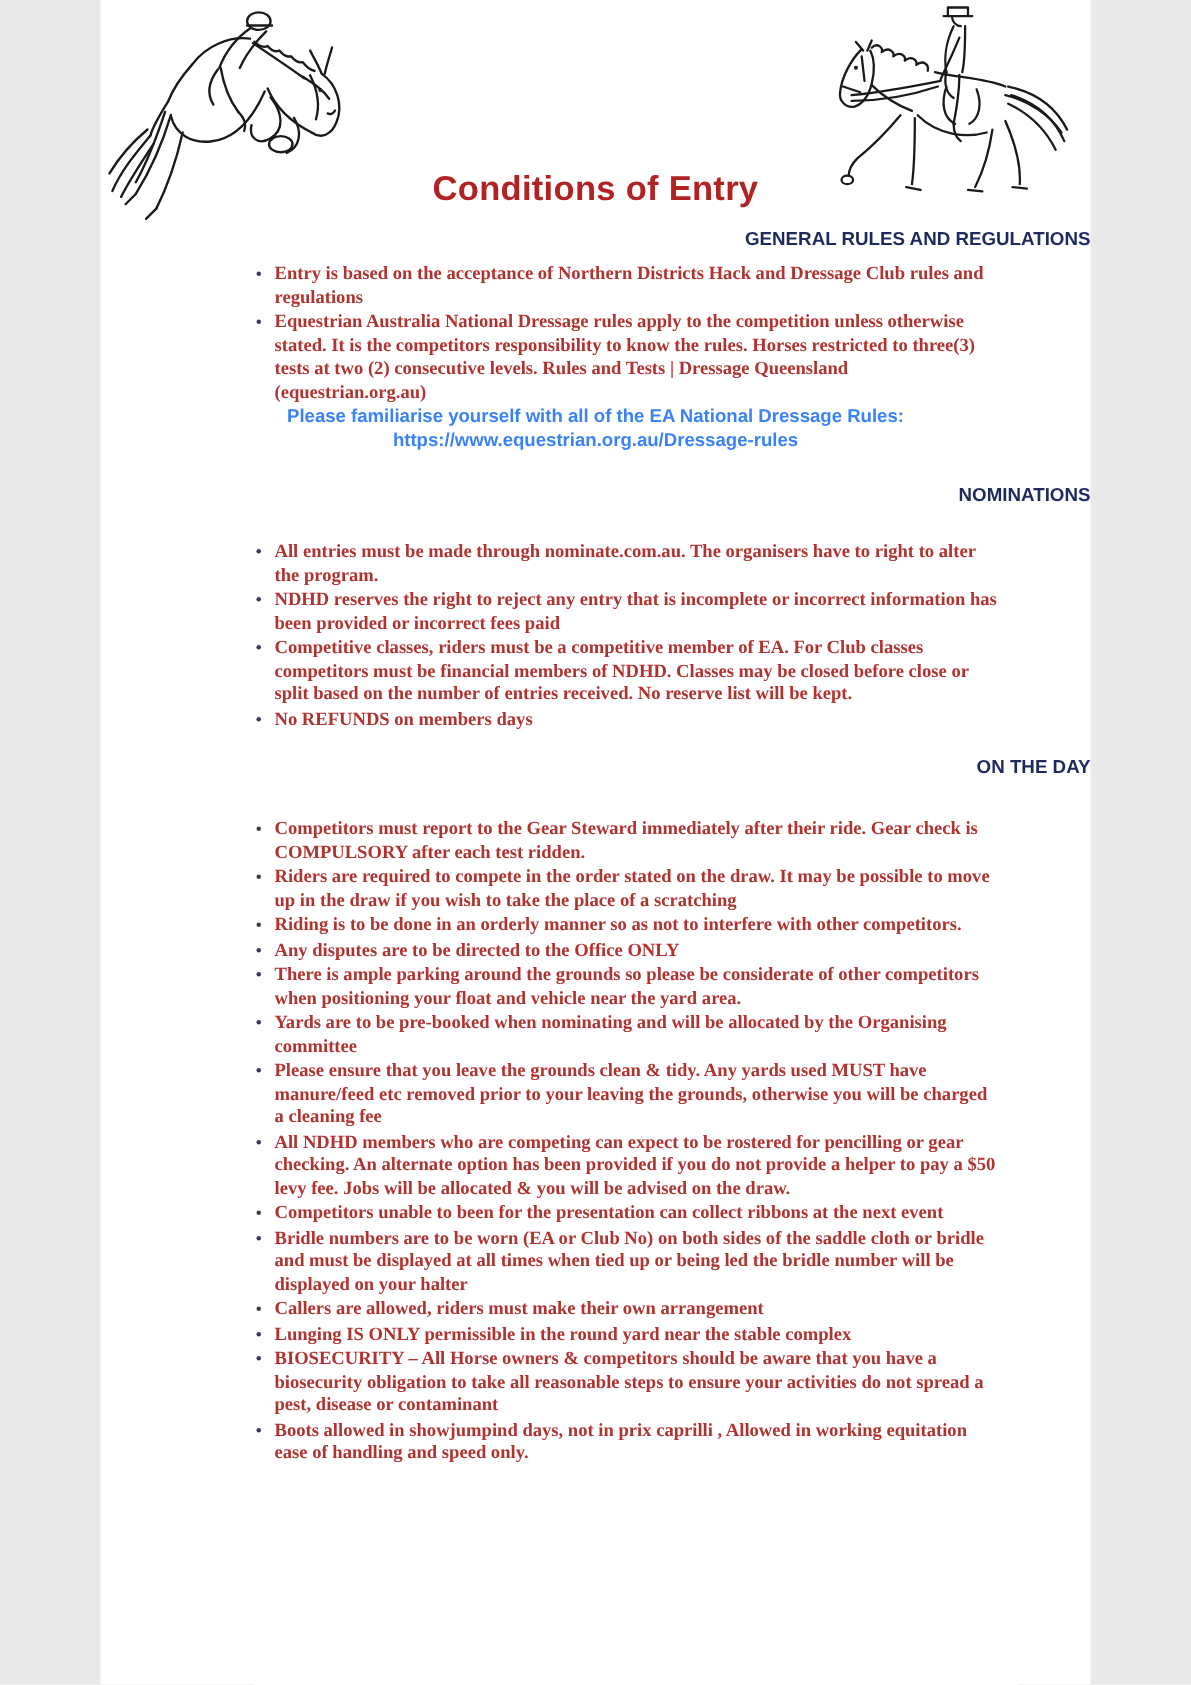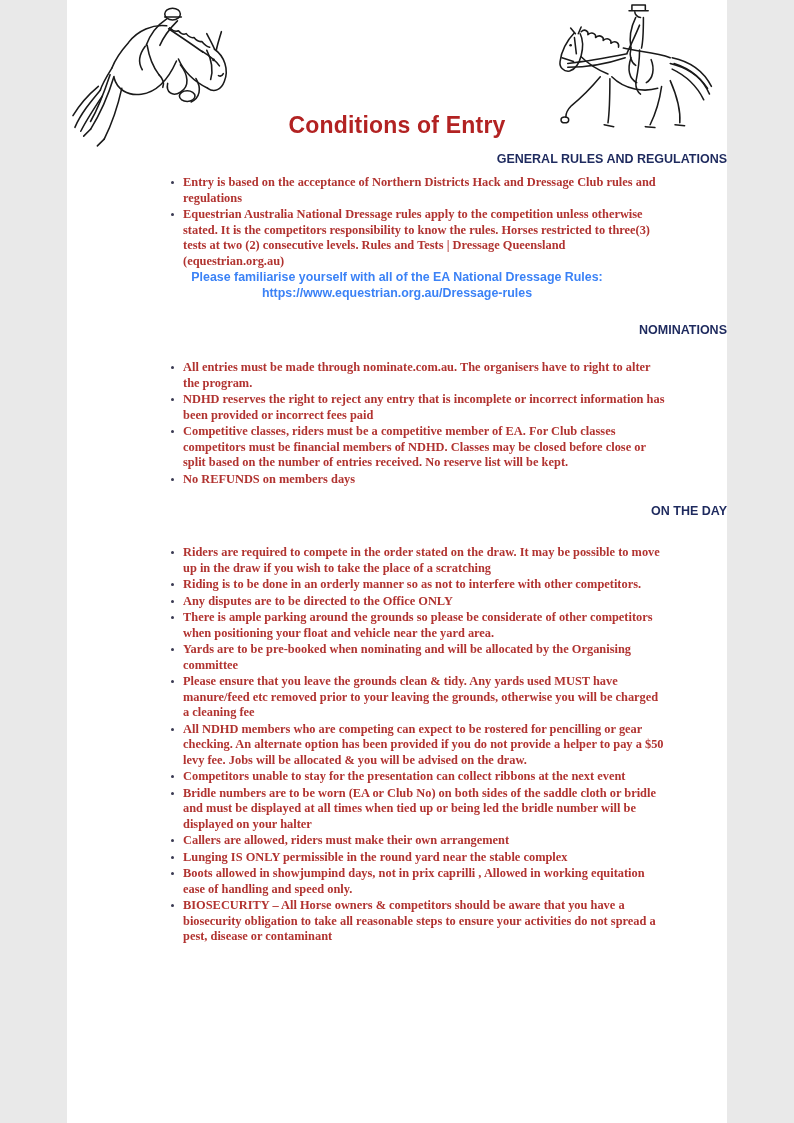--- a/index.html
+++ b/index.html
@@ -185,28 +185,29 @@
   <h2 class="section-heading nominations">NOMINATIONS</h2>
   <ul class="rule-list">
     <li>All entries must be made through nominate.com.au. The organisers have to right to alter the program.</li>
     <li>NDHD reserves the right to reject any entry that is incomplete or incorrect information has been provided or incorrect fees paid</li>
     <li>Competitive classes, riders must be a competitive member of EA. For Club classes competitors must be financial members of NDHD. Classes may be closed before close or split based on the number of entries received. No reserve list will be kept.</li>
     <li>No REFUNDS on members days</li>
   </ul>
 
   <h2 class="section-heading ontheday">ON THE DAY</h2>
   <ul class="rule-list">
+    <li>Competitors must report to the Gear Steward immediately after their ride. Gear check is COMPULSORY after each test ridden.</li>
     <li>Riders are required to compete in the order stated on the draw. It may be possible to move up in the draw if you wish to take the place of a scratching</li>
     <li>Riding is to be done in an orderly manner so as not to interfere with other competitors.</li>
     <li>Any disputes are to be directed to the Office ONLY</li>
     <li>There is ample parking around the grounds so please be considerate of other competitors when positioning your float and vehicle near the yard area.</li>
     <li>Yards are to be pre-booked when nominating and will be allocated by the Organising committee</li>
     <li>Please ensure that you leave the grounds clean &amp; tidy.  Any yards used MUST have manure/feed etc removed prior to your leaving the grounds, otherwise you will be charged a cleaning fee</li>
     <li>All NDHD members who are competing can expect to be rostered for pencilling or gear checking. An alternate option has been provided if you do not provide a helper to pay a $50 levy fee.  Jobs will be allocated &amp; you will be advised on the draw.</li>
-    <li>Competitors unable to stay for the presentation can collect ribbons at the next event</li>
+    <li>Competitors unable to been for the presentation can collect ribbons at the next event</li>
     <li>Bridle numbers are to be worn (EA or Club No) on both sides of the saddle cloth or bridle and must be displayed at all times when tied up or being led the bridle number will be displayed on your halter</li>
     <li>Callers are allowed, riders must make their own arrangement</li>
     <li>Lunging IS ONLY permissible in the round yard near the stable complex</li>
+    <li>BIOSECURITY – All Horse owners &amp; competitors should be aware that you have a biosecurity obligation to take all reasonable steps to ensure your activities do not spread a pest, disease or contaminant</li>
     <li>Boots allowed in showjumpind days, not in prix caprilli , Allowed in working equitation ease of handling and speed only.</li>
-    <li>BIOSECURITY – All Horse owners &amp; competitors should be aware that you have a biosecurity obligation to take all reasonable steps to ensure your activities do not spread a pest, disease or contaminant</li>
   </ul>
 
 </div>
 
 </body></html>

